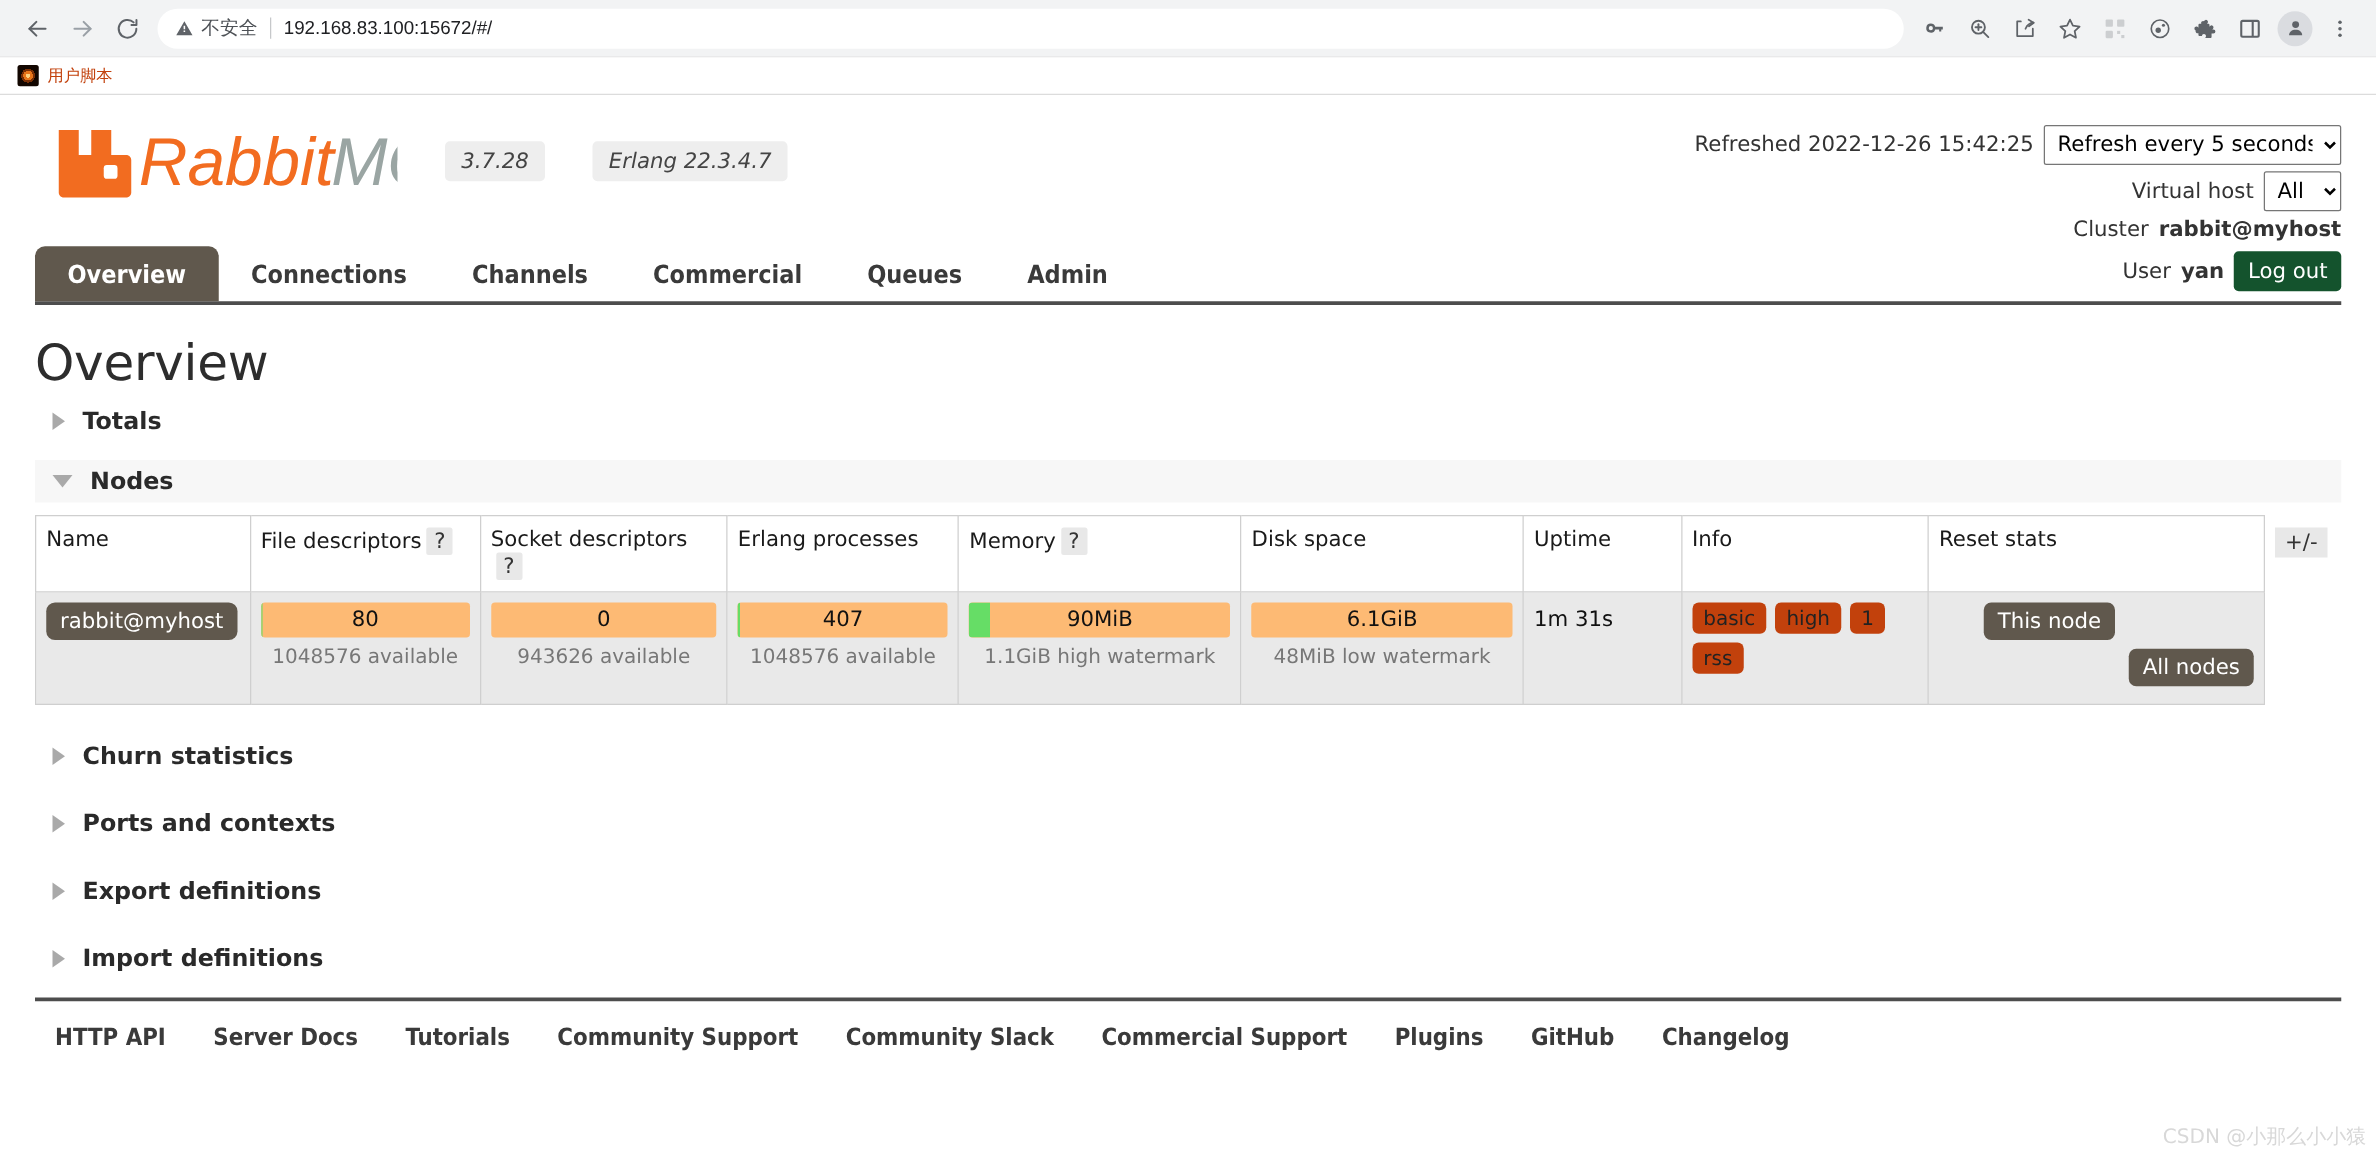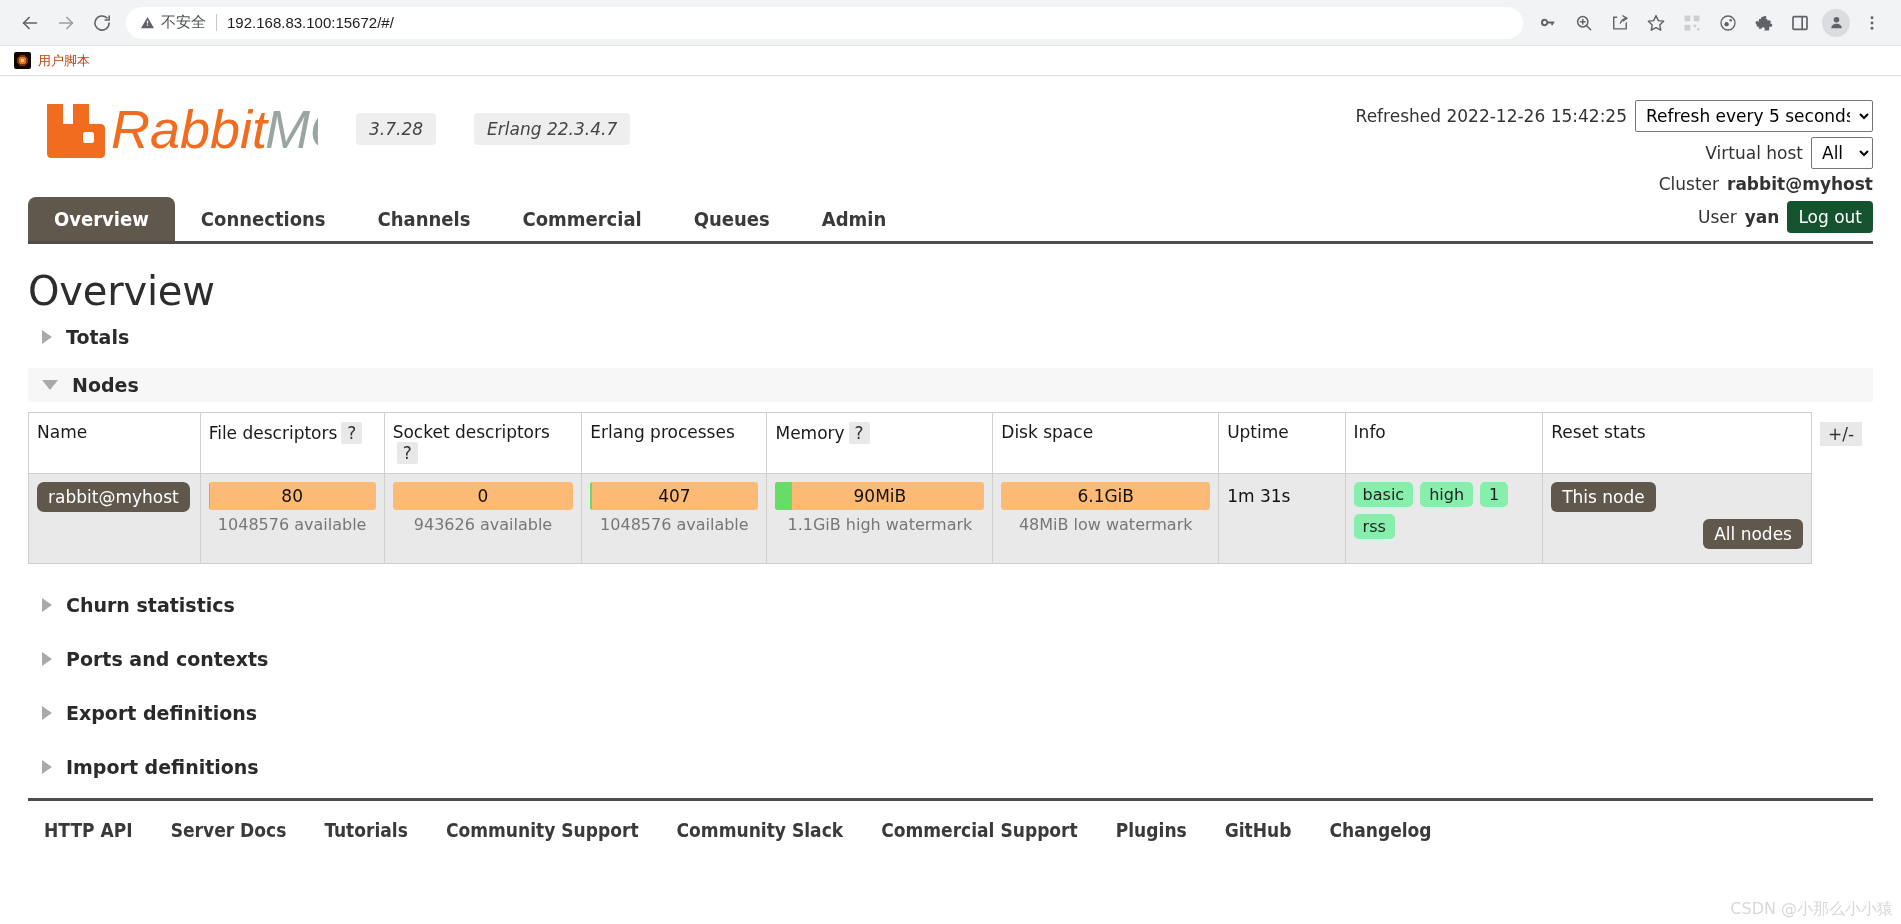--- a/index.html
+++ b/index.html
@@ -299,36 +299,37 @@
   .sub-label {
     text-align: center;
     color: #777;
     font-size: 16px;
     margin-top: 5px;
     white-space: nowrap;
   }
   .uptime-val { color: #111; font-size: 17px; padding-top: 4px; display:block;}
   .info-tags { display: flex; flex-wrap: wrap; gap: 7px; }
   .info-tag {
-    background: #86efac;
+    background: #c2410c;
     color: #222;
     border-radius: 5px;
     padding: 3px 9px;
     font-size: 16px;
   }
   .reset-cell { display: flex; flex-direction: column; gap: 7px; }
   .reset-btn {
     background: #60584d;
     color: #ffffff;
     border: none;
     border-radius: 6px;
     font-family: "DejaVu Sans", sans-serif;
     font-size: 17px;
     padding: 5px 11px;
     cursor: pointer;
+    margin-left: 36px;
   }
   #btn-this-node { align-self: flex-start; }
   #btn-all-nodes { align-self: flex-end; }
 
   .section-spacer { height: 24px; }
 
   
   #footer {
     border-top: 3px solid #4d4d4d;
     margin-top: 14px;

